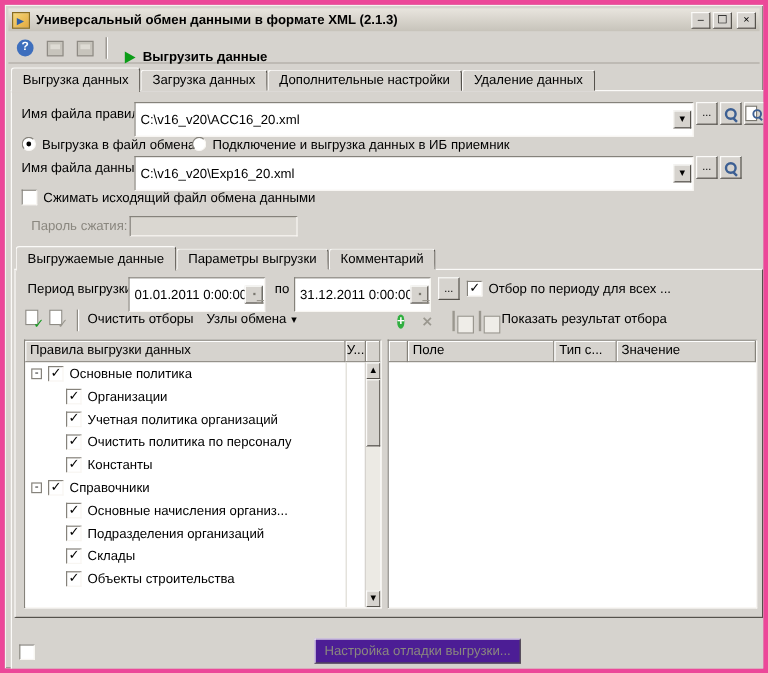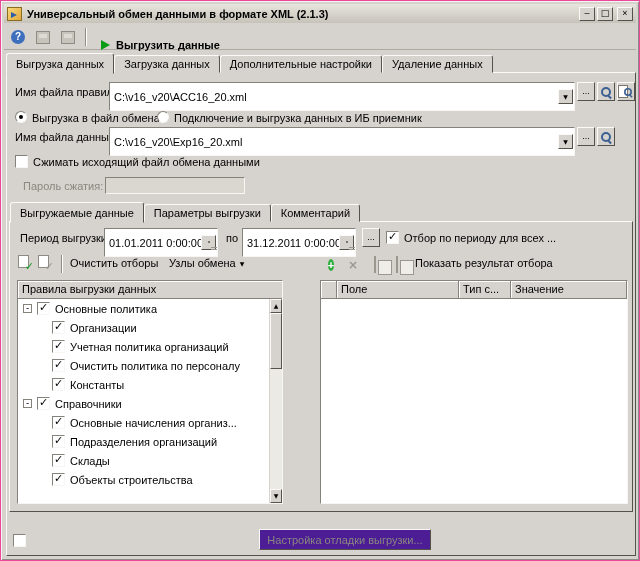--- a/index.html
+++ b/index.html
@@ -1,20 +1,20 @@
 <!DOCTYPE html>
 <html><head>
 <meta charset="utf-8">
 <style>
   * { margin:0; padding:0; box-sizing:border-box; font-family:"Liberation Sans",sans-serif; }
   body { background:#ffffff; }
   .glyph { font-family:"DejaVu Sans",sans-serif; }
 
   .win { position:relative; width:640px; height:561px; background:#d6d3ce;
-         border:1px solid #ec4899;
+         border:4px solid #ec4899;
          box-shadow: inset 1px 1px 0 #f6f4f0, inset -1px -1px 0 #8e8b84; overflow:hidden; }
 
   
   .titlebar { position:absolute; left:3px; top:3px; right:3px; height:19px;
               background:linear-gradient(#e8e5de,#c7c3ba); display:flex; align-items:center; padding:0 3px; }
   .appicon { width:15px; height:14px; background:linear-gradient(135deg,#f7d879,#e2a93e);
              border:1px solid #8a6d1f; position:relative; flex:0 0 auto; }
   .appicon::after { content:""; position:absolute; left:3px; top:4px; width:0; height:0;
              border-top:3px solid transparent; border-bottom:3px solid transparent; border-left:6px solid #2f5fa8; }
   .title { font-size:11px; font-weight:bold; color:#000; margin-left:5px; flex:1;
@@ -261,21 +261,21 @@
         <span class="x-dis glyph">×</span>
       </button>
       <button class="icon16" style="left:356px; top:33px; background:transparent; border:none;">
         <span class="copy-ico"></span>
       </button>
       <button class="icon16" style="left:378px; top:33px; background:transparent; border:none;">
         <span class="copy-ico"></span>
       </button>
       <button class="flatbtn" style="left:398px; top:31px;">Показать результат отбора</button>
 
-      <div class="tbl" style="left:7px; top:58px; width:266px; height:224px;">
+      <div class="tbl" style="left:7px; top:58px; width:298px; height:224px;">
         <div class="thead">
           <div class="hcell" style="width:267px;">Правила выгрузки данных</div>
           <div class="hcell" style="width:17px; padding:2px 1px;">У...</div>
           <div class="hcell" style="flex:1;"></div>
         </div>
         <div class="tbody">
           <div class="rows">
             <div class="vline" style="left:267px;"></div>
 
             <div class="trow lvl0">

